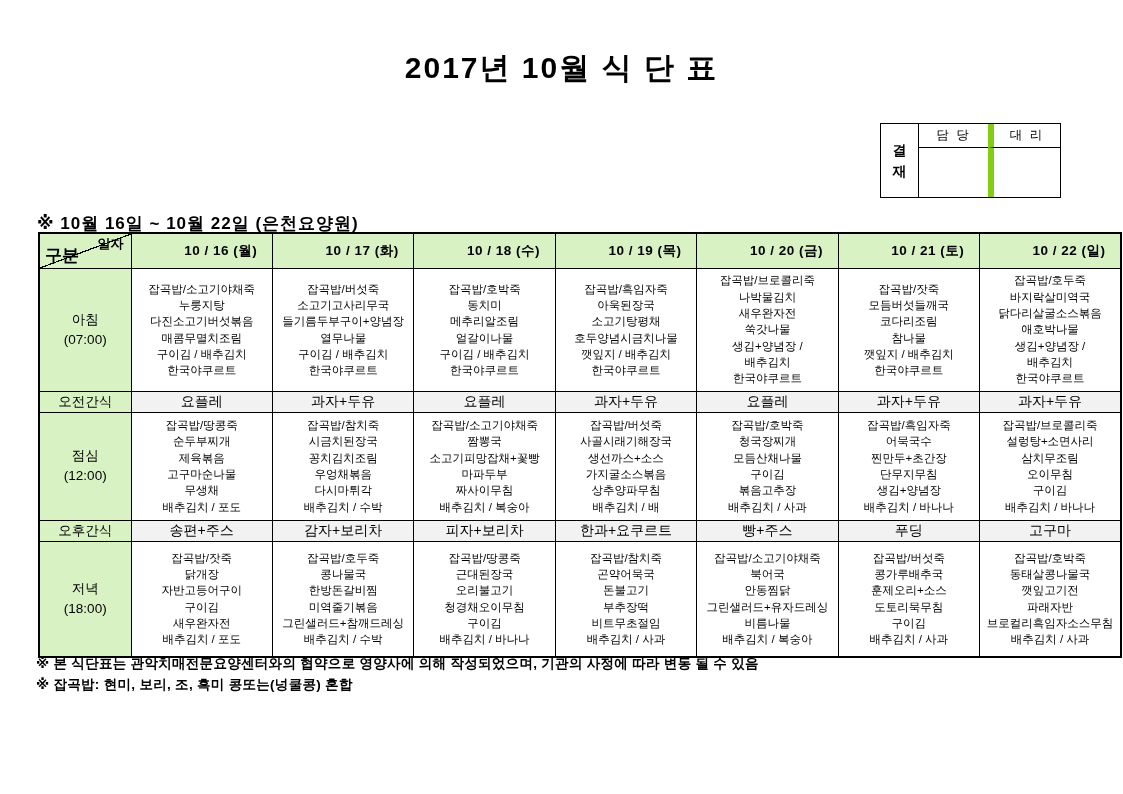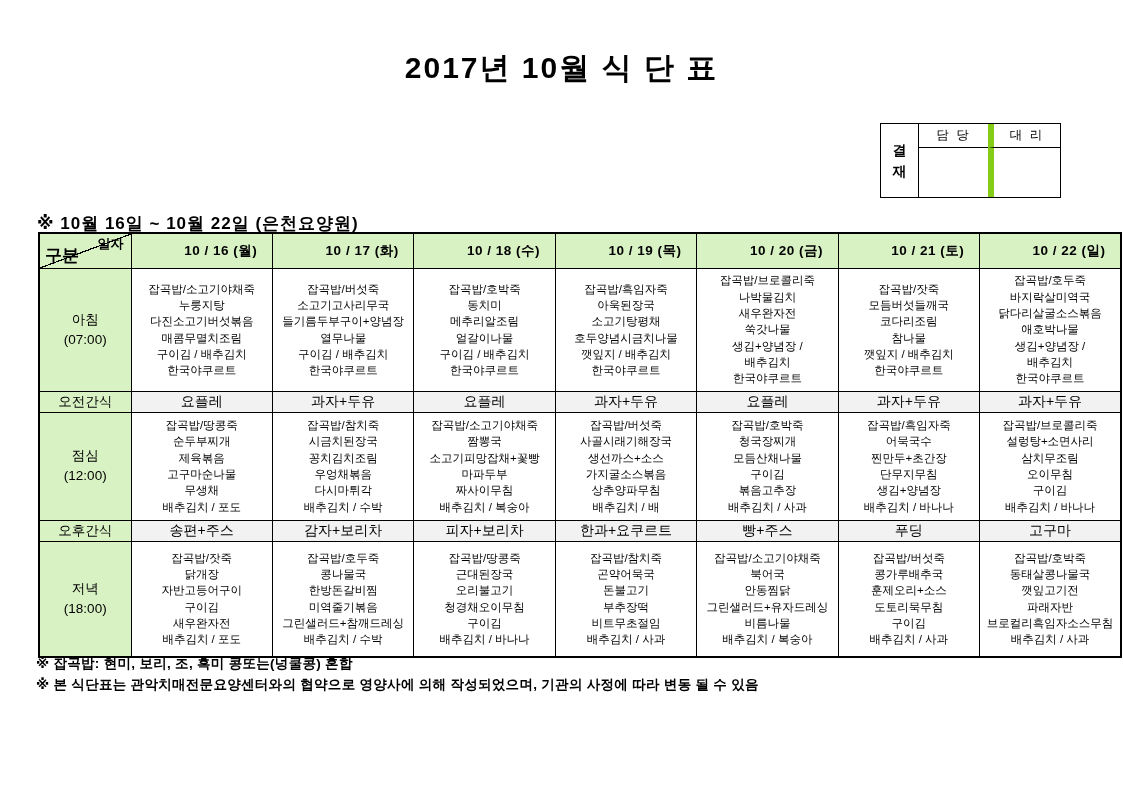--- a/index.html
+++ b/index.html
@@ -312,16 +312,16 @@
             <div class="line">깻잎고기전</div>
             <div class="line">파래자반</div>
             <div class="line">브로컬리흑임자소스무침</div>
             <div class="line">배추김치 / 사과</div>
           </td>
         </tr>
       </tbody>
   </table>
 
   <div class="footnotes">
+      <div class="note">※ 본 식단표는 관악치매전문요양센터와의 협약으로 영양사에 의해 작성되었으며, 기관의 사정에 따라 변동 될 수 있음</div>
       <div class="note">※ 잡곡밥: 현미, 보리, 조, 흑미 콩또는(넝쿨콩) 혼합</div>
-      <div class="note">※ 본 식단표는 관악치매전문요양센터와의 협약으로 영양사에 의해 작성되었으며, 기관의 사정에 따라 변동 될 수 있음</div>
     </div>
 </div>
 
 </body></html>

